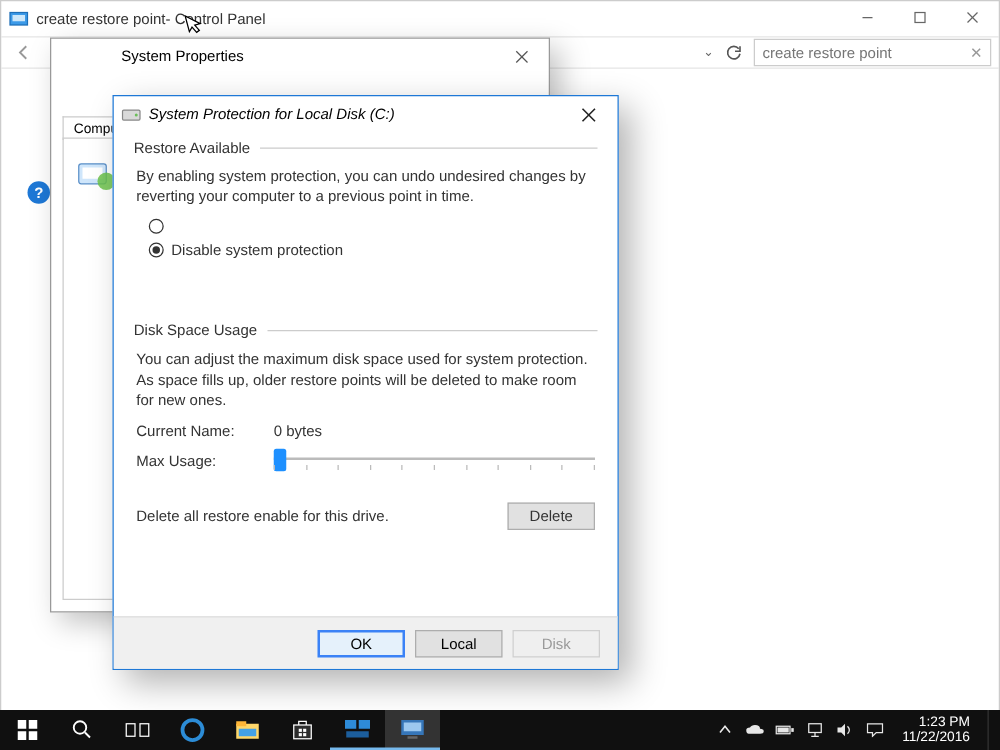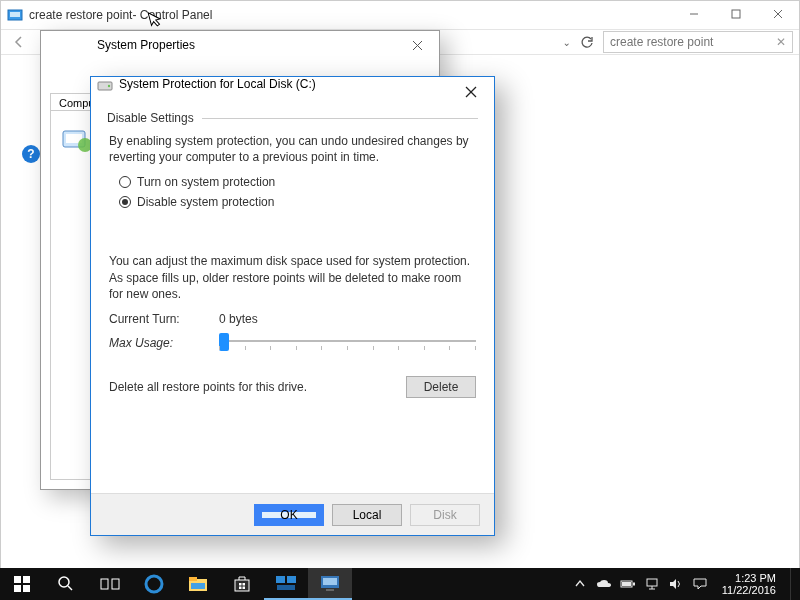--- a/index.html
+++ b/index.html
@@ -35,42 +35,42 @@
   .sp-icon { position:absolute; left:18px; top:94px; width:34px; height:30px; }
   .sp-text1 { position:absolute; left:60px; top:162px; font-size:12px; width:330px; }
   .sp-text2 { position:absolute; left:60px; top:186px; font-size:12px; width:330px; }
   .sp-protlabel { position:absolute; left:60px; top:252px; font-size:12px; }
   .sp-protbox { position:absolute; left:62px; top:268px; width:325px; height:86px; border:1px solid #ccc; padding:8px 10px; font-size:12px; }
   .sp-conf { position:absolute; left:60px; top:372px; font-size:12px; width:300px; }
   .sp-create { position:absolute; left:60px; top:414px; font-size:12px; width:300px; }
 
   
   .spld { position:absolute; left:90px; top:76px; width:405px; height:460px; background:#fff; border:1px solid #1e78d6; box-shadow:10px 10px 26px rgba(0,0,0,0.3); z-index:4; }
-  .spld-title { height:28px; display:flex; padding:0 6px; font-size:12px; }
+  .spld-title { height:28px; display:flex; align-items:center; padding:0 6px; font-size:12px;font-style:italic; }
   .drv-icon { width:16px; height:16px; margin-right:6px; display:inline-flex; }
   .spld-close { position:absolute; right:6px; top:5px; width:34px; height:20px; display:flex; align-items:center; justify-content:center; color:#222; font-size:14px; }
   .section-hdr { display:flex; align-items:center; font-size:12px; color:#333; margin:6px 16px 8px; }
   .section-hdr .line { flex:1; height:1px; background:#ccc; margin-left:8px; }
   .spld-body { font-size:12px; color:#333; }
   .para { margin:0 18px 10px; line-height:1.35; }
   .radio-group { margin:6px 0 10px 28px; }
   .radio-row { display:flex; align-items:center; gap:6px; margin:6px 0; }
   .radio-outer { width:12px; height:12px; border:1px solid #333; border-radius:50%; display:flex; align-items:center; justify-content:center; }
   .radio-inner { width:6px; height:6px; border-radius:50%; background:#333; }
   .usage-row { display:flex; margin:6px 18px; gap:20px; }
   .usage-label { width:90px; }
   .slider-wrap { position:relative; flex:1; height:26px; }
   .slider-track { position:absolute; left:0; right:0; top:8px; height:2px; background:#bbb; }
   .slider-thumb { position:absolute; left:0; top:1px; width:10px; height:18px; background:#1e90ff; border-radius:2px; }
   .slider-ticks { position:absolute; left:0; right:0; top:14px; display:flex; justify-content:space-between; }
   .slider-ticks span { width:1px; height:4px; background:#bbb; }
 
   .delete-row { display:flex; align-items:center; justify-content:space-between; margin:18px 18px 0; }
   .btn { min-width:70px; height:22px; border:1px solid #adadad; background:#e1e1e1; font-size:12px; display:inline-flex; align-items:center; justify-content:center; padding:0 10px; }
-  .btn.primary { border:8px solid #3b82f6; background:#e5f1fb;text-align:right; }
+  .btn.primary { border:2px solid #3b82f6; background:#e5f1fb;text-align:right; }
   .btn.disabled { color:#9a9a9a; background:#efefef; border-color:#cfcfcf; }
 
   .dlg-footer { position:absolute; left:0; right:0; bottom:0; height:42px; background:#f0f0f0; border-top:1px solid #ddd; display:flex; align-items:center; justify-content:flex-end; gap:8px; padding-right:14px; }
 
   
   .taskbar { position:absolute; left:0; right:0; bottom:0; height:32px; background:#101010; display:flex; align-items:center; color:#fff; z-index:10; }
   .tb-left { display:flex; align-items:center; }
   .tb-btn { width:44px; height:32px; display:flex; align-items:center; justify-content:center; }
   .tb-spacer { flex:1; }
   .tray { display:flex; align-items:center; gap:8px; padding-right:4px; font-size:11px; color:#fff; }
@@ -194,67 +194,70 @@
   </div>
   <div class="spld-close">
       <svg width="12" height="12">
         <line x1="1" y1="1" x2="11" y2="11" stroke="#222" stroke-width="1.3"></line>
         <line x1="11" y1="1" x2="1" y2="11" stroke="#222" stroke-width="1.3"></line>
       </svg>
     </div>
 
   <div class="spld-body">
     <div class="section-hdr">
-      <span>Disable Settings</span>
+      <span>Restore Available</span>
         <div class="line"></div>
     </div>
     <p class="para">By enabling system protection, you can undo undesired changes by reverting your computer to a previous point in time.</p>
     <div class="radio-group">
       <div class="radio-row">
         <span class="radio-outer"></span>
-        <span>Turn on system protection</span>
       </div>
       <div class="radio-row">
         <span class="radio-outer">
             <span class="radio-inner"></span>
           </span>
         <span>Disable system protection</span>
       </div>
     </div>
 
     <div style="height:34px"></div>
 
+    <div class="section-hdr">
+      <span>Disk Space Usage</span>
+        <div class="line"></div>
+    </div>
     <p class="para">You can adjust the maximum disk space used for system protection. As space fills up, older restore points will be deleted to make room for new ones.</p>
     <div class="usage-row">
-      <span class="usage-label">Current Turn:</span>
+      <span class="usage-label">Current Name:</span>
       <span>0 bytes</span>
     </div>
     <div class="usage-row" style="align-items:flex-start;">
-      <span class="usage-label" style="padding-top:4px;font-style:italic;">Max Usage:</span>
+      <span class="usage-label" style="padding-top:4px;">Max Usage:</span>
       <div class="slider-wrap">
         <div class="slider-track"></div>
         <div class="slider-thumb"></div>
         <div class="slider-ticks">
             <span></span>
             <span></span>
             <span></span>
             <span></span>
             <span></span>
             <span></span>
             <span></span>
             <span></span>
             <span></span>
             <span></span>
             <span></span>
           </div>
       </div>
     </div>
 
     <div class="delete-row">
-      <span>Delete all restore points for this drive.</span>
+      <span>Delete all restore enable for this drive.</span>
       <span class="btn">Delete</span>
     </div>
   </div>
 
   <div class="dlg-footer">
     <span class="btn primary">OK</span>
     <span class="btn">Local</span>
     <span class="btn disabled">Disk</span>
   </div>
 </div>

